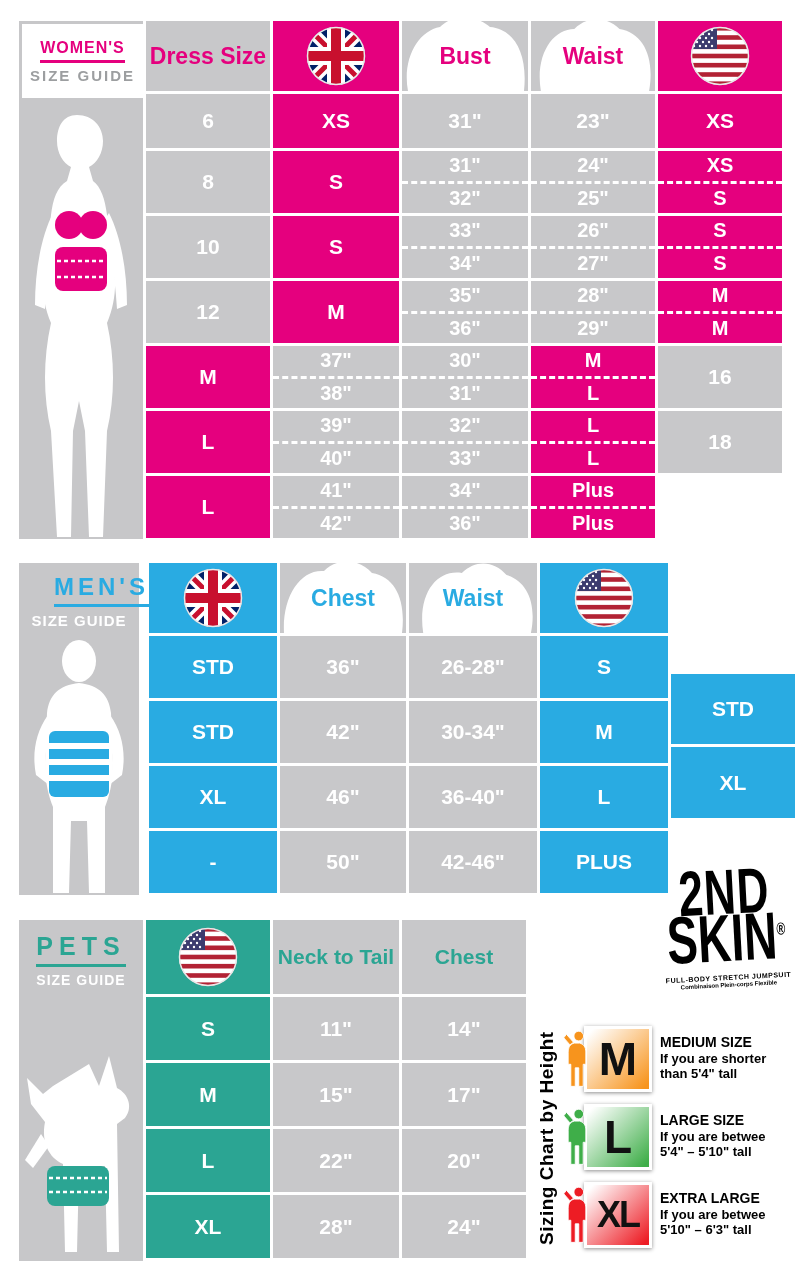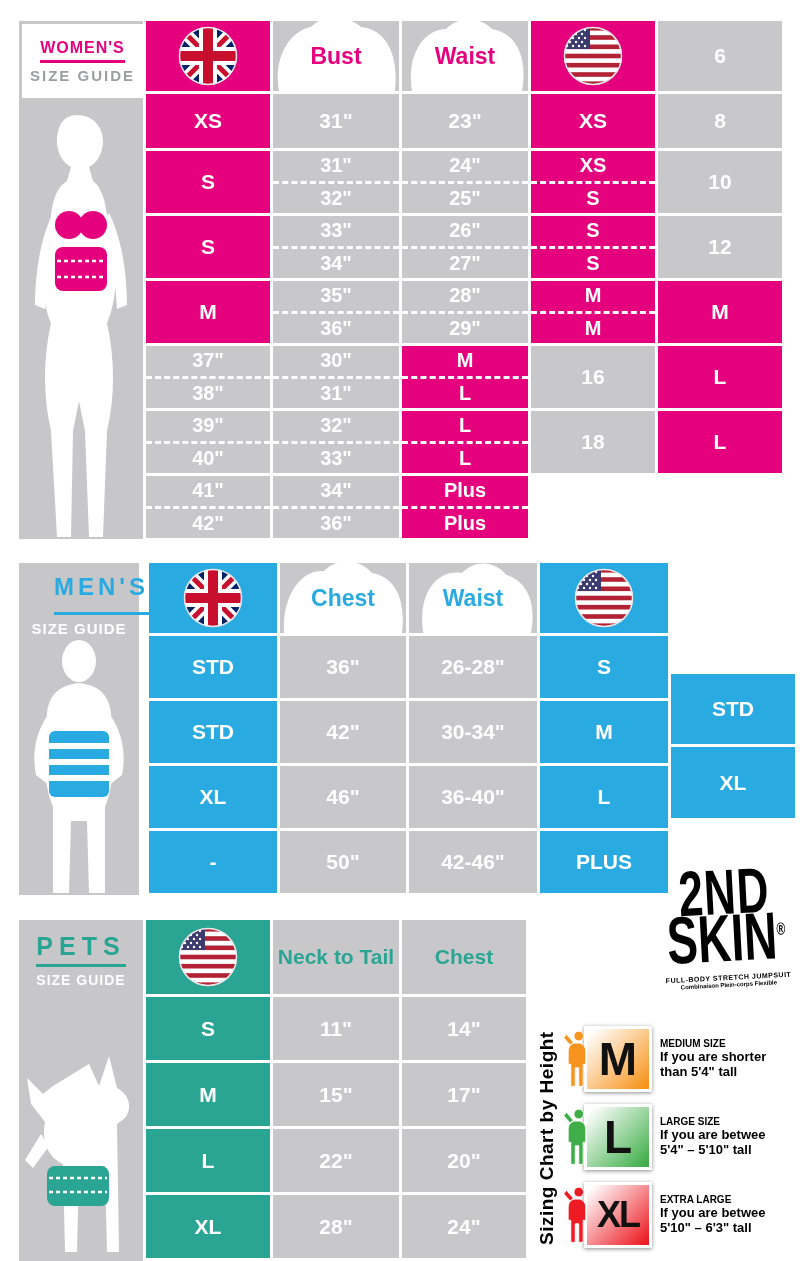--- a/index.html
+++ b/index.html
@@ -32,21 +32,21 @@
   .w-title{color:#e5007e;font-size:16px;font-weight:bold;letter-spacing:1px;border-bottom:3px solid #e5007e;padding-bottom:3px;}
   .w-sub{color:#9c9ea0;font-size:15px;font-weight:bold;letter-spacing:2px;margin-top:4px;}
   #womens-table{position:absolute;left:146px;top:21px;display:grid;
     grid-template-columns:124px 126px 126px 124px 124px;
     grid-template-rows:70px 54px 62px 62px 62px 62px 62px 62px;gap:3px;}
 
   
   #mens-panel{left:19px;top:563px;width:120px;height:332px;padding-top:10px;
     display:block;}
   .m-titlewrap{text-align:center;}
-  .m-title{color:#29abe2;font-size:24px;font-weight:bold;letter-spacing:4px;border-bottom:3px solid #29abe2;padding-bottom:11px;display:inline-block;margin-left:35px;}
+  .m-title{color:#29abe2;font-size:24px;font-weight:bold;letter-spacing:4px;border-bottom:3px solid #29abe2;padding-bottom:3px;display:inline-block;margin-left:35px;}
   .m-sub{color:#fff;font-size:15px;font-weight:bold;letter-spacing:1px;margin-top:5px;text-align:center;}
   #mens-table{position:absolute;left:149px;top:563px;display:grid;
     grid-template-columns:128px 126px 128px 128px;
     grid-template-rows:70px 62px 62px 62px 62px;gap:3px;}
   .sidebox{position:absolute;left:671px;width:124px;background:#29abe2;color:#fff;
     font-weight:bold;font-size:21px;display:flex;align-items:center;justify-content:center;}
   #sidebox-std{top:674px;height:70px;}
   #sidebox-xl{top:747px;height:71px;}
 
   
@@ -72,21 +72,21 @@
     font-size:19px;font-weight:bold;color:#000;letter-spacing:0.5px;}
   #height-entries{position:absolute;left:562px;top:1022px;width:238px;}
   .hentry{display:flex;align-items:center;height:73px;margin-bottom:5px;}
   .hperson{width:30px;height:62px;margin-right:-8px;position:relative;z-index:2;}
   .hbox{width:68px;height:66px;border:3px solid #fff;box-shadow:0 1px 4px rgba(0,0,0,0.45);
     display:flex;align-items:center;justify-content:center;font-weight:900;color:#111;flex-shrink:0;}
   .hbox.m{background:linear-gradient(135deg,#ffffff 5%,#f7941d 95%);font-size:46px;}
   .hbox.l{background:linear-gradient(135deg,#ffffff 5%,#3fae49 95%);font-size:46px;}
   .hbox.xl{background:linear-gradient(135deg,#ffffff 5%,#ed1c24 95%);font-size:36px;letter-spacing:-2px;}
   .htext{margin-left:8px;color:#000;}
-  .htitle{font-size:10px;font-weight:bold;line-height:1.1;}
+  .htitle{font-size:14px;font-weight:bold;line-height:1.1;}
   .hline{font-size:13px;font-weight:bold;line-height:1.18;}
 </style>
 </head>
 <body>
 
 <div id="page">
 
   <div class="panel" id="womens-panel">
     <div class="titlebox-w">
       <div class="w-title">WOMEN'S</div>
@@ -99,20 +99,23 @@
       <circle cx="50" cy="124" r="14" fill="#e5007e"></circle>
       <circle cx="74" cy="124" r="14" fill="#e5007e"></circle>
       <rect x="36" y="146" width="52" height="44" rx="8" fill="#e5007e"></rect>
       <line x1="38" y1="160" x2="86" y2="160" stroke="#fff" stroke-width="2.5" stroke-dasharray="4 3"></line>
       <line x1="38" y1="176" x2="86" y2="176" stroke="#fff" stroke-width="2.5" stroke-dasharray="4 3"></line>
     </svg>
   </div>
 
   <div id="womens-table">
 
+    <div class="cell gray hdr hdr-pink">
+        <span>Dress Size</span>
+      </div>
     <div class="cell pink">
       <svg class="flagsvg" viewBox="0 0 60 60">
         <defs>
             <clipPath id="ukA">
               <circle cx="30" cy="30" r="29"></circle>
             </clipPath>
           </defs>
         <g clip-path="url(#ukA)">
           <rect width="60" height="60" fill="#012169"></rect>
           <path d="M0,0 L60,60 M60,0 L0,60" stroke="#fff" stroke-width="12"></path>

